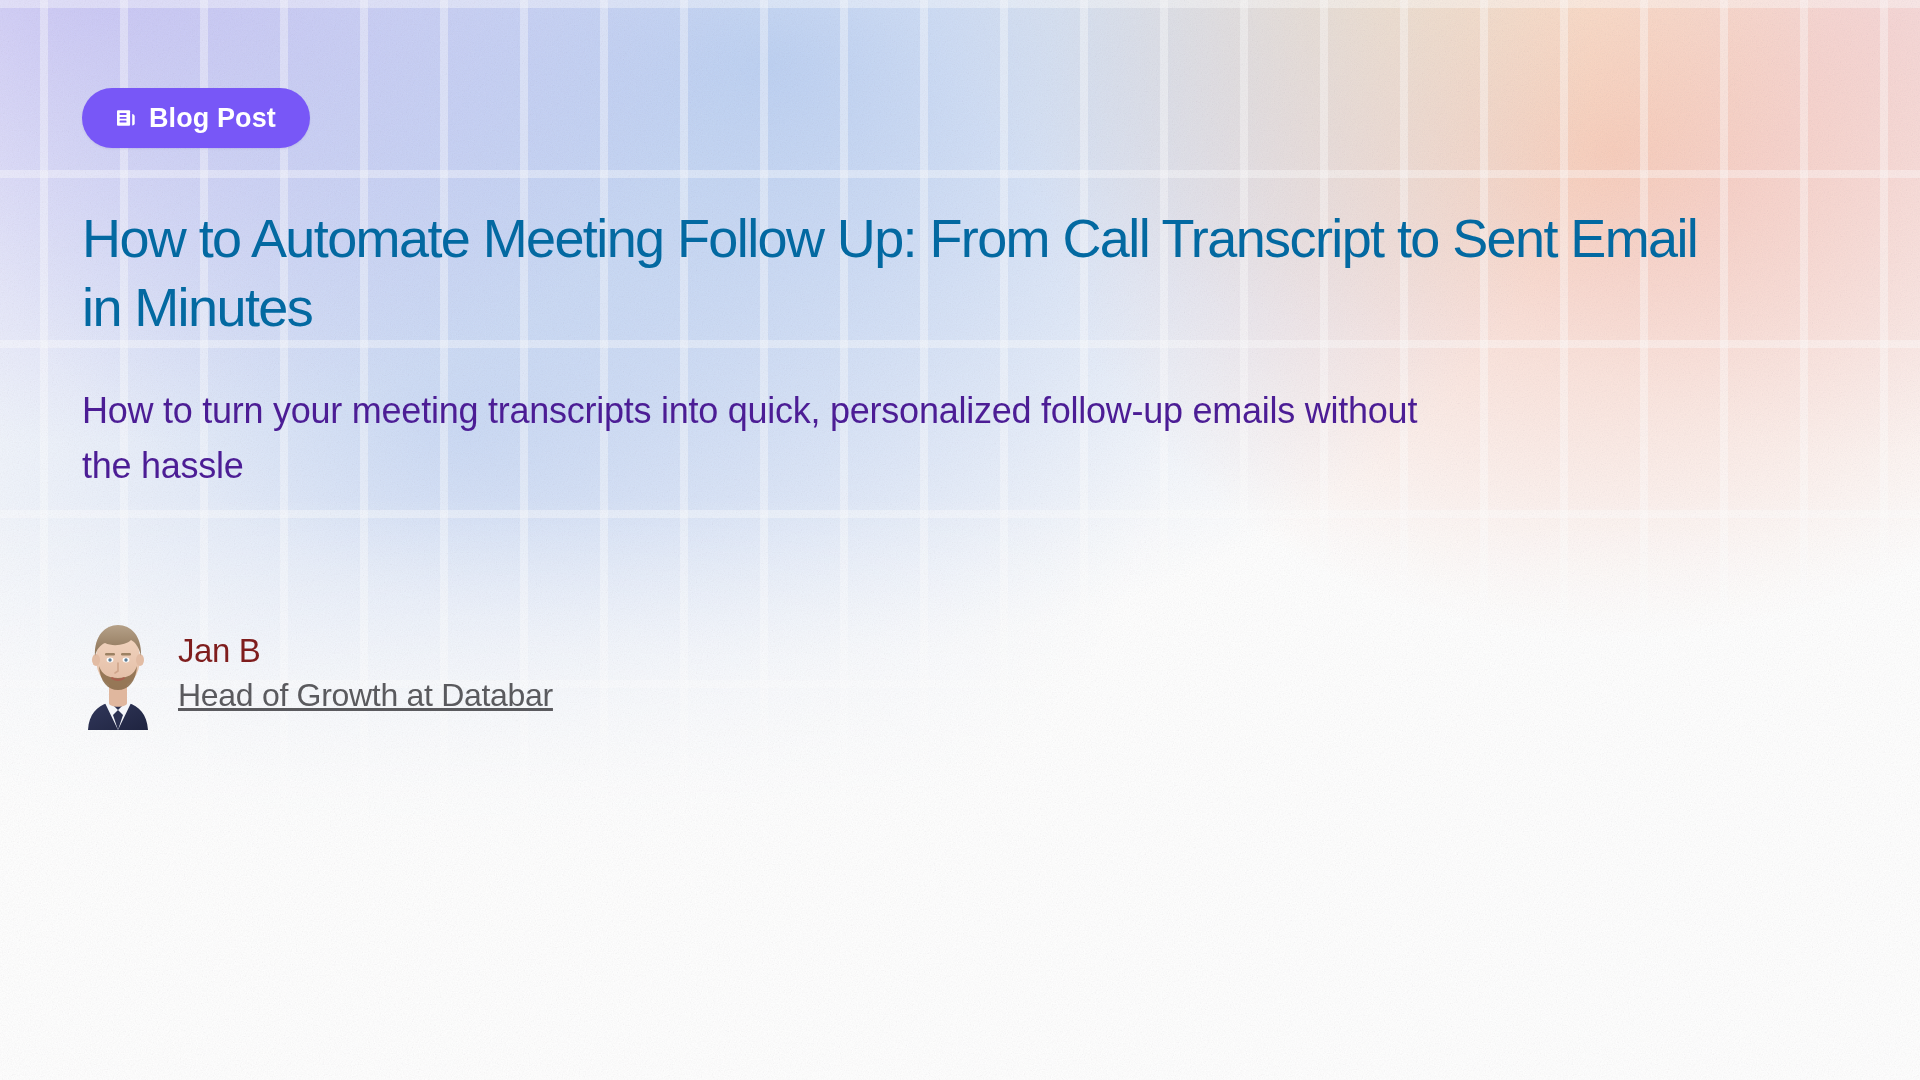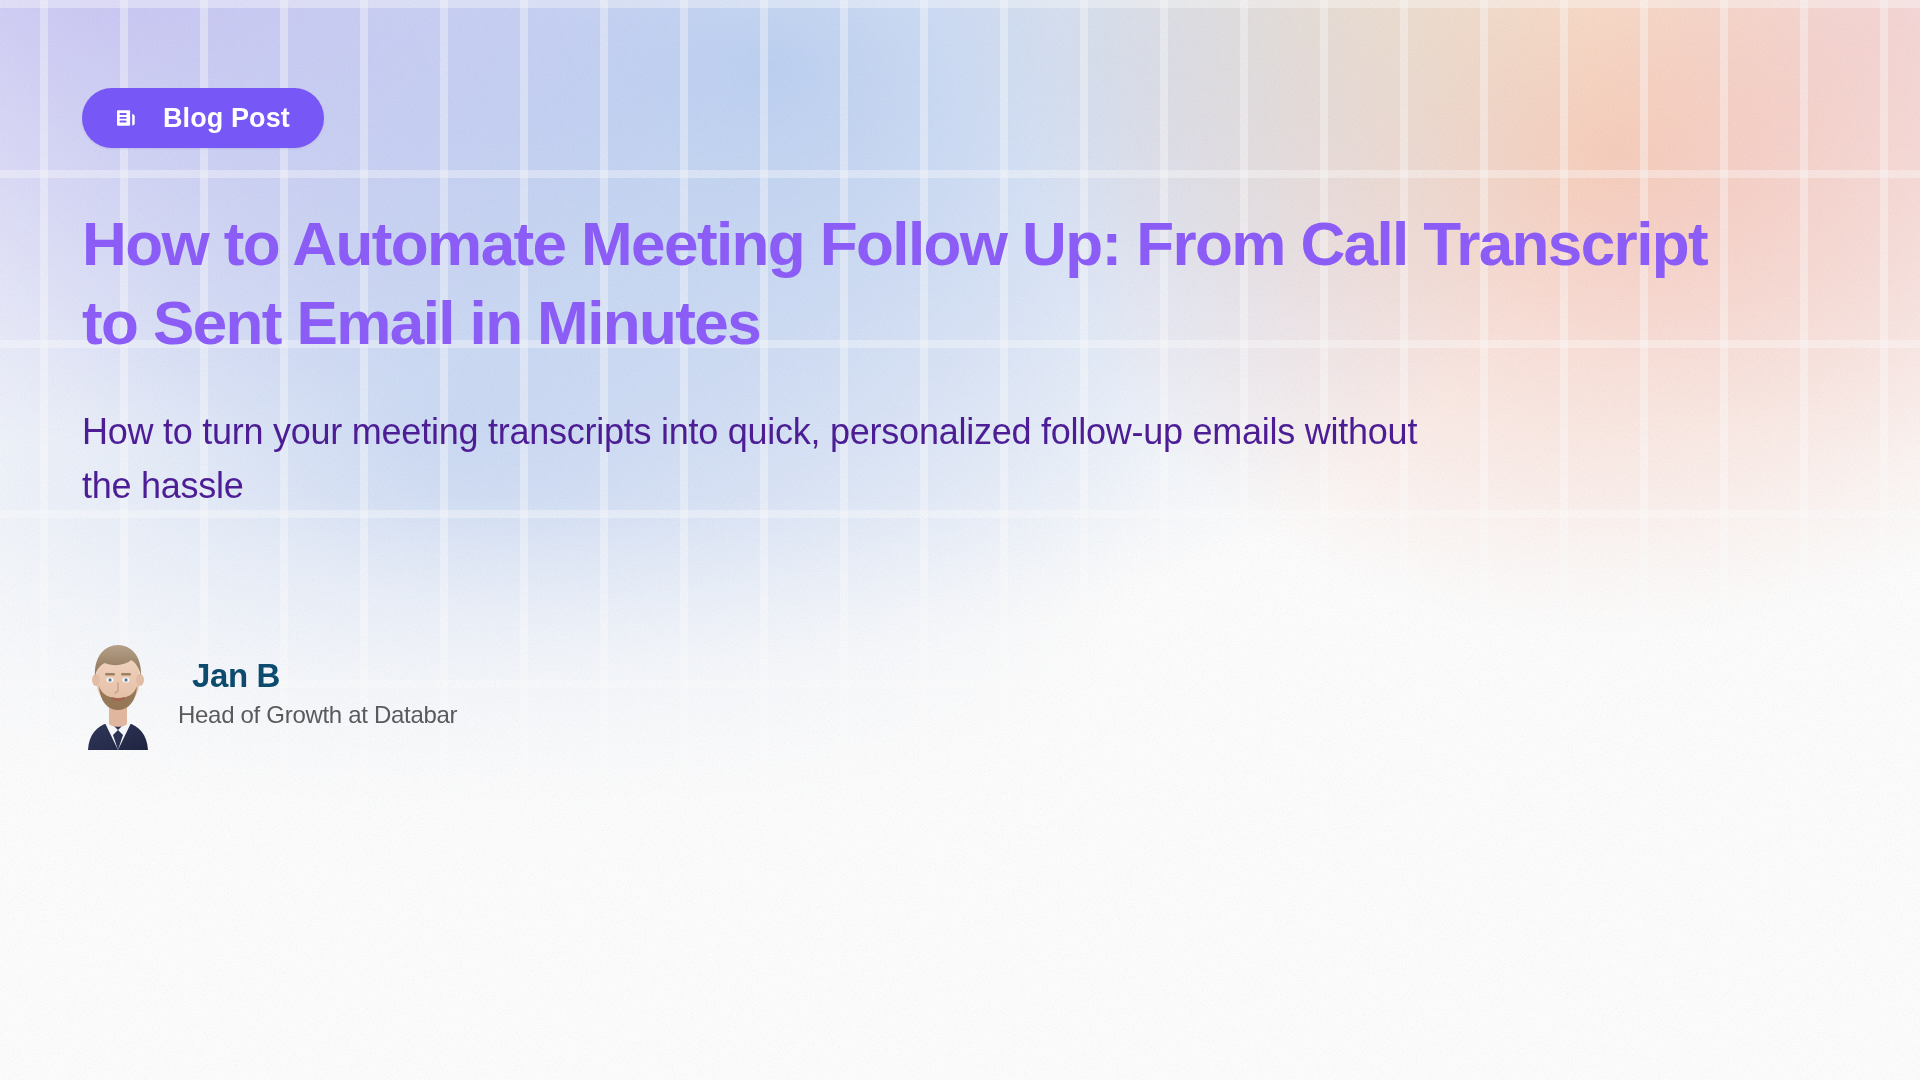--- a/index.html
+++ b/index.html
@@ -71,21 +71,21 @@
   .content {
     position: absolute;
     left: 0; top: 0;
     width: 1920px;
     padding: 0 0 0 82px;
   }
 
   .badge {
     display: inline-flex;
     align-items: center;
-    gap: 25px;
+    gap: 11px;
     height: 60px;
     padding: 0 34px 0 32px;
     margin-top: 88px;
     border-radius: 999px;
     background: #7857f7;
     color: #ffffff;
     font-size: 27px;
     font-weight: 700;
     letter-spacing: 0.1px;
     line-height: 1;
@@ -98,23 +98,23 @@
     justify-content: center;
     width: 24px;
     height: 24px;
     flex: 0 0 24px;
   }
   .badge .badge-icon svg { display: block; }
 
   .title {
     margin-top: 56px;
     max-width: 1650px;
-    color: #8b5cf6;
-    font-size: 62px;
-    font-weight: 700;
+    color: #0369a1;
+    font-size: 54px;
+    font-weight: 400;
     line-height: 1.28;
     letter-spacing: -1.6px;
   }
 
   .subtitle {
     margin-top: 42px;
     max-width: 1340px;
     color: #4c1d95;
     font-size: 36px;
     font-weight: 400;
@@ -139,33 +139,33 @@
   .avatar svg { display: block; }
 
   .author-meta {
     display: flex;
     flex-direction: column;
     justify-content: center;
     gap: 4px;
     padding-top: 4px;
   }
   .author-name {
-    color: #0c4a6e;
+    color: #7f1d1d;
     font-size: 33px;
-    font-weight: 700;
+    font-weight: 400;
     line-height: 1.25;
     letter-spacing: -0.4px;
-    margin-left: 14px;
   }
   .author-role {
     color: #5a5a5e;
-    font-size: 24px;
+    font-size: 32px;
     font-weight: 400;
     line-height: 1.28;
     letter-spacing: -0.3px;
+    text-decoration: underline;
   }
 </style>
 </head>
 <body>
 
 <div class="hero">
 
   <div class="bg-base"></div>
   <div class="bg-grid"></div>
   <div class="bg-fade-bottom"></div>

